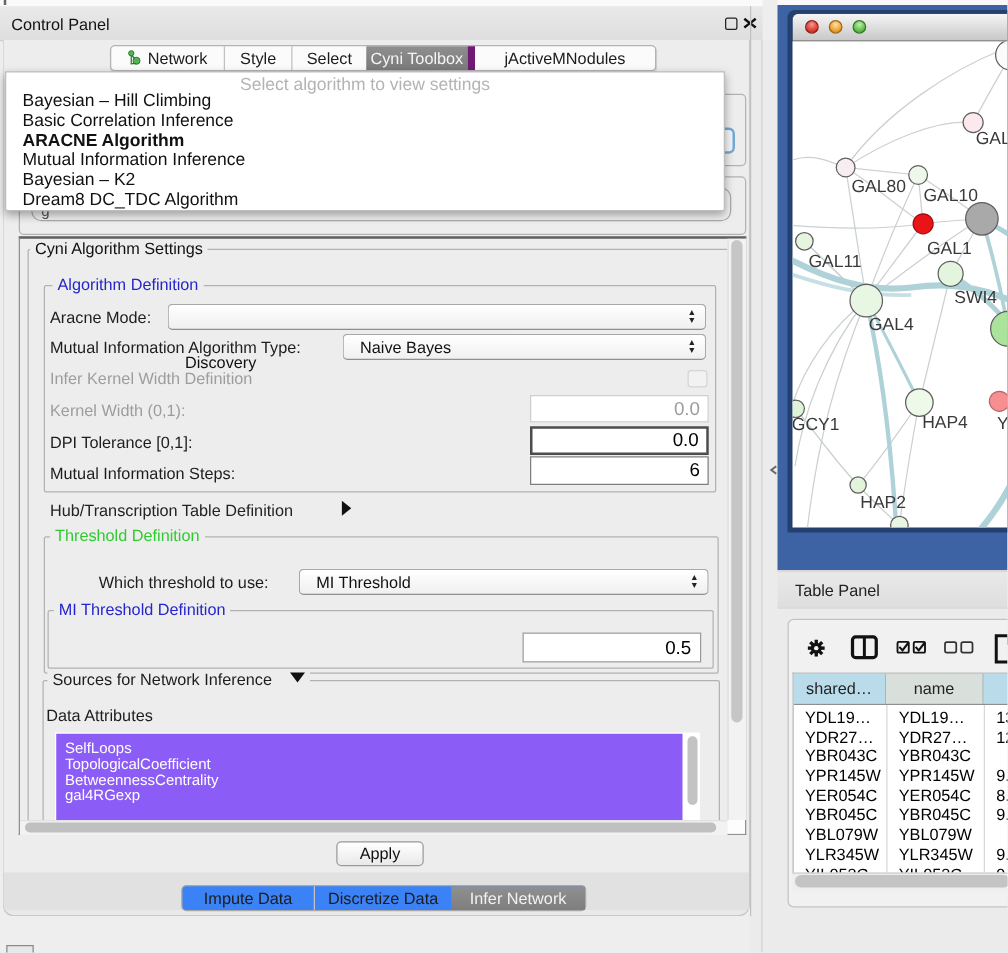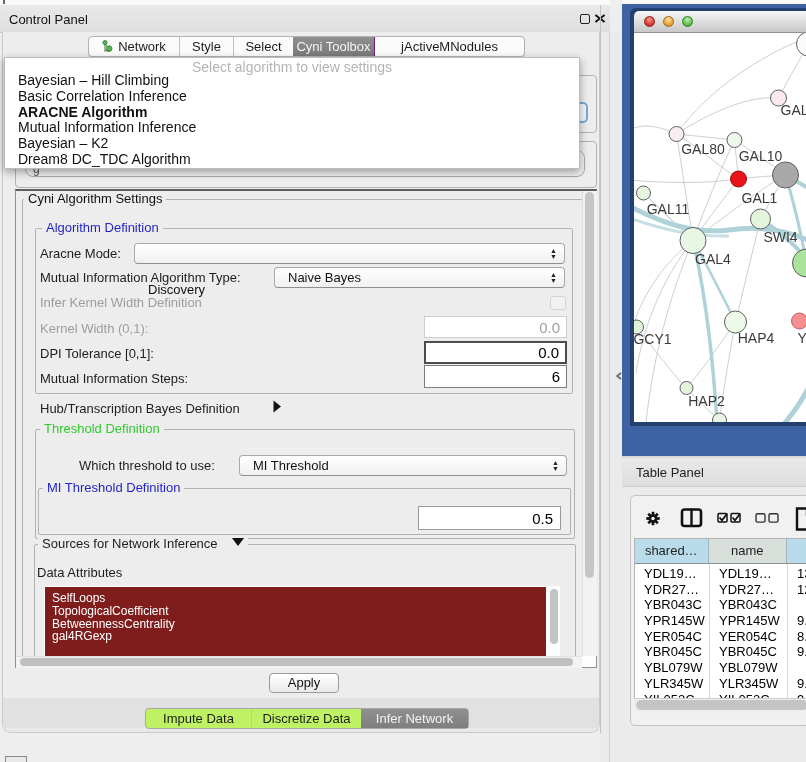--- a/index.html
+++ b/index.html
@@ -38,21 +38,21 @@
   <div style="width:90px;display:flex;align-items:center;justify-content:center;font-size:13px;color:#1c1c1c;border-right:1px solid #c2c2c2;">
   <svg width="12" height="13" viewBox="0 0 12 13" style="margin-right:4px;">
         <circle cx="3" cy="2.6" r="2.1" fill="#56b456" stroke="#2c7a2c" stroke-width="0.8"></circle>
         <circle cx="7.2" cy="8.6" r="2.8" fill="#56b456" stroke="#2c7a2c" stroke-width="0.8"></circle>
         <path d="M3 4.8 L3 11.5 M3 10.8 L7 10.8 M3.6 4.4 L5.6 6.8" stroke="#2c7a2c" stroke-width="1" fill="none"></path>
       </svg>
   Network</div>
   <div style="width:53px;display:flex;align-items:center;justify-content:center;font-size:13px;color:#1c1c1c;border-right:1px solid #c2c2c2;">Style</div>
   <div style="width:59px;display:flex;align-items:center;justify-content:center;font-size:13px;color:#1c1c1c;">Select</div>
   <div style="width:81px;display:flex;align-items:center;justify-content:center;font-size:13px;color:#f5f5f5;background:linear-gradient(#8f8f8f,#7a7a7a);">Cyni Toolbox</div>
-  <div style="flex:1;display:flex;align-items:center;justify-content:center;font-size:13px;color:#1c1c1c;border-left:1px solid #701a75;">jActiveMNodules</div>
+  <div style="flex:1;display:flex;align-items:center;justify-content:center;font-size:13px;color:#1c1c1c;border-left:6px solid #701a75;">jActiveMNodules</div>
 </div>
 
 <div class="gbox" style="left:15px;top:75px;width:580px;height:56px;border-radius:4px;"></div>
 <div class="abs" style="left:560px;top:102px;width:28px;height:21px;background:#f2f6fa;border:2px solid #76a8d4;border-radius:5px;box-sizing:border-box;"></div>
 <div class="gbox" style="left:15px;top:141px;width:580px;height:45px;border-radius:4px;"></div>
 <div class="abs" style="left:25px;top:150px;width:560px;height:27px;background:#f0f0f0;border:1px solid #ababab;border-radius:8px;box-sizing:border-box;"></div>
 <div class="abs" style="left:33px;top:162px;font-size:12px;color:#555;">g</div>
 
 <div class="abs" style="left:15px;top:189px;width:582px;height:479px;border:1px solid #909090;border-top:2px solid #5e5e5e;background:#ededed;box-sizing:border-box;"></div>
 
@@ -80,21 +80,21 @@
 
   <div class="lbl abs dis" style="left:24px;top:130px;">Kernel Width (0,1):</div>
   <div class="field" style="left:408px;top:125px;width:143px;height:22px;border:1px solid #cecece;color:#9d9d9d;line-height:22px;padding-right:6px;box-sizing:border-box;">0.0</div>
 
   <div class="lbl abs" style="left:24px;top:155px;">DPI Tolerance [0,1]:</div>
   <div class="field" style="left:408px;top:150px;width:143px;height:23px;border:2px solid #4c4c4c;color:#000;line-height:19px;padding-right:6px;box-sizing:border-box;">0.0</div>
 
   <div class="lbl abs" style="left:24px;top:180px;">Mutual Information Steps:</div>
   <div class="field" style="left:408px;top:174px;width:143px;height:23px;border:1px solid #7e7e7e;color:#000;line-height:22px;padding-right:6px;box-sizing:border-box;">6</div>
 
-  <div class="abs" style="left:24px;top:210px;font-size:13px;color:#222;">Hub/Transcription Bayes Definition</div>
+  <div class="abs" style="left:24px;top:210px;font-size:13px;color:#222;">Hub/Transcription Table Definition</div>
   <svg class="abs" style="left:256px;top:209px;" width="10" height="13" viewBox="0 0 10 13">
       <path d="M1.5 0.5 L9 6.5 L1.5 12.5 Z" fill="#111"></path>
     </svg>
 
   <div class="gbox" style="left:19px;top:238px;width:538px;height:108px;"></div>
   <div class="gtitle" style="left:24px;top:231px;color:#2fcb2f;">Threshold Definition</div>
 
   <div class="lbl abs" style="left:63px;top:267px;">Which threshold to use:</div>
   <div class="combo" style="left:223px;top:264px;width:328px;height:21px;box-sizing:border-box;">
       <span style="position:absolute;left:13px;top:2px;">MI Threshold</span>
@@ -105,33 +105,33 @@
   <div class="gtitle" style="left:27px;top:290px;color:#2525cc;">MI Threshold Definition</div>
 
   <div class="field" style="left:402px;top:315px;width:143px;height:24px;border:1px solid #9a9a9a;color:#000;line-height:23px;padding-right:7px;box-sizing:border-box;">0.5</div>
 
   <div class="gbox" style="left:18px;top:353px;width:540px;height:130px;"></div>
   <div class="gtitle" style="left:22px;top:346px;color:#1d1d1d;">Sources for Network Inference <span style="display:inline-block;margin-left:11px;vertical-align:2px;width:0;height:0;border-left:6.5px solid transparent;border-right:6.5px solid transparent;border-top:8px solid #111;"></span></div>
 
   <div class="lbl abs" style="left:21px;top:374px;">Data Attributes</div>
 
   <div class="abs" style="left:28px;top:395px;width:516px;height:70px;background:#ffffff;"></div>
-  <div class="abs" style="left:29px;top:396px;width:501px;height:69px;background:#7f1d1d;color:#fff;font-size:12px;line-height:12.8px;padding-left:7px;padding-top:5px;box-sizing:border-box;">SelfLoops<br>TopologicalCoefficient<br>BetweennessCentrality<br>gal4RGexp</div>
+  <div class="abs" style="left:29px;top:396px;width:501px;height:69px;background:#8b5cf6;color:#fff;font-size:12px;line-height:12.8px;padding-left:7px;padding-top:5px;box-sizing:border-box;">SelfLoops<br>TopologicalCoefficient<br>BetweennessCentrality<br>gal4RGexp</div>
   <div class="abs" style="left:534px;top:398px;width:8px;height:55px;background:#c3c3c3;border-radius:4px;"></div>
 </div>
 
 <div class="abs" style="left:582px;top:191px;width:14px;height:465px;background:#f2f2f2;border-left:1px solid #dedede;"></div>
 <div class="abs" style="left:584.5px;top:192px;width:9px;height:386px;background:#c6c6c6;border-radius:4.5px;"></div>
 <div class="abs" style="left:16px;top:656px;width:566px;height:11px;background:#f2f2f2;border-top:1px solid #e0e0e0;"></div>
 <div class="abs" style="left:582px;top:656px;width:14px;height:11px;background:#fdfdfd;"></div>
 <div class="abs" style="left:20px;top:658px;width:553px;height:8px;background:#c0c0c0;border-radius:4px;"></div>
 
 <div class="abs" style="left:269px;top:673px;width:70px;height:20px;background:linear-gradient(#ffffff,#e9e9e9);border:1px solid #9b9b9b;border-radius:4px;box-sizing:border-box;text-align:center;font-size:13px;color:#111;line-height:18px;">Apply</div>
 
-<div class="abs" style="left:145px;top:708px;width:324px;height:21px;border:1px solid #a8a8a8;border-radius:4px;background:#bef264;box-sizing:border-box;display:flex;">
+<div class="abs" style="left:145px;top:708px;width:324px;height:21px;border:1px solid #a8a8a8;border-radius:4px;background:#3b82f6;box-sizing:border-box;display:flex;">
   <div style="width:105px;display:flex;align-items:center;justify-content:center;font-size:13px;color:#1c1c1c;border-right:1px solid #c2c2c2;">Impute Data</div>
   <div style="width:109px;display:flex;align-items:center;justify-content:center;font-size:13px;color:#1c1c1c;">Discretize Data</div>
   <div style="flex:1;display:flex;align-items:center;justify-content:center;font-size:13px;color:#f2f2f2;background:linear-gradient(#909090,#7e7e7e);">Infer Network</div>
 </div>
 
 <div class="abs" style="left:5px;top:756px;width:20px;height:10px;background:#e8e8e8;border:1.5px solid #8a8a8a;"></div>
 
 <div class="abs" style="left:600px;top:32px;width:22px;height:730px;background:#ebebeb;"></div>
 <div class="abs" style="left:600px;top:5px;width:1px;height:728px;background:#c2c2c2;"></div>
 <div class="abs" style="left:609px;top:32px;width:1px;height:730px;background:#d2d2d2;"></div>

